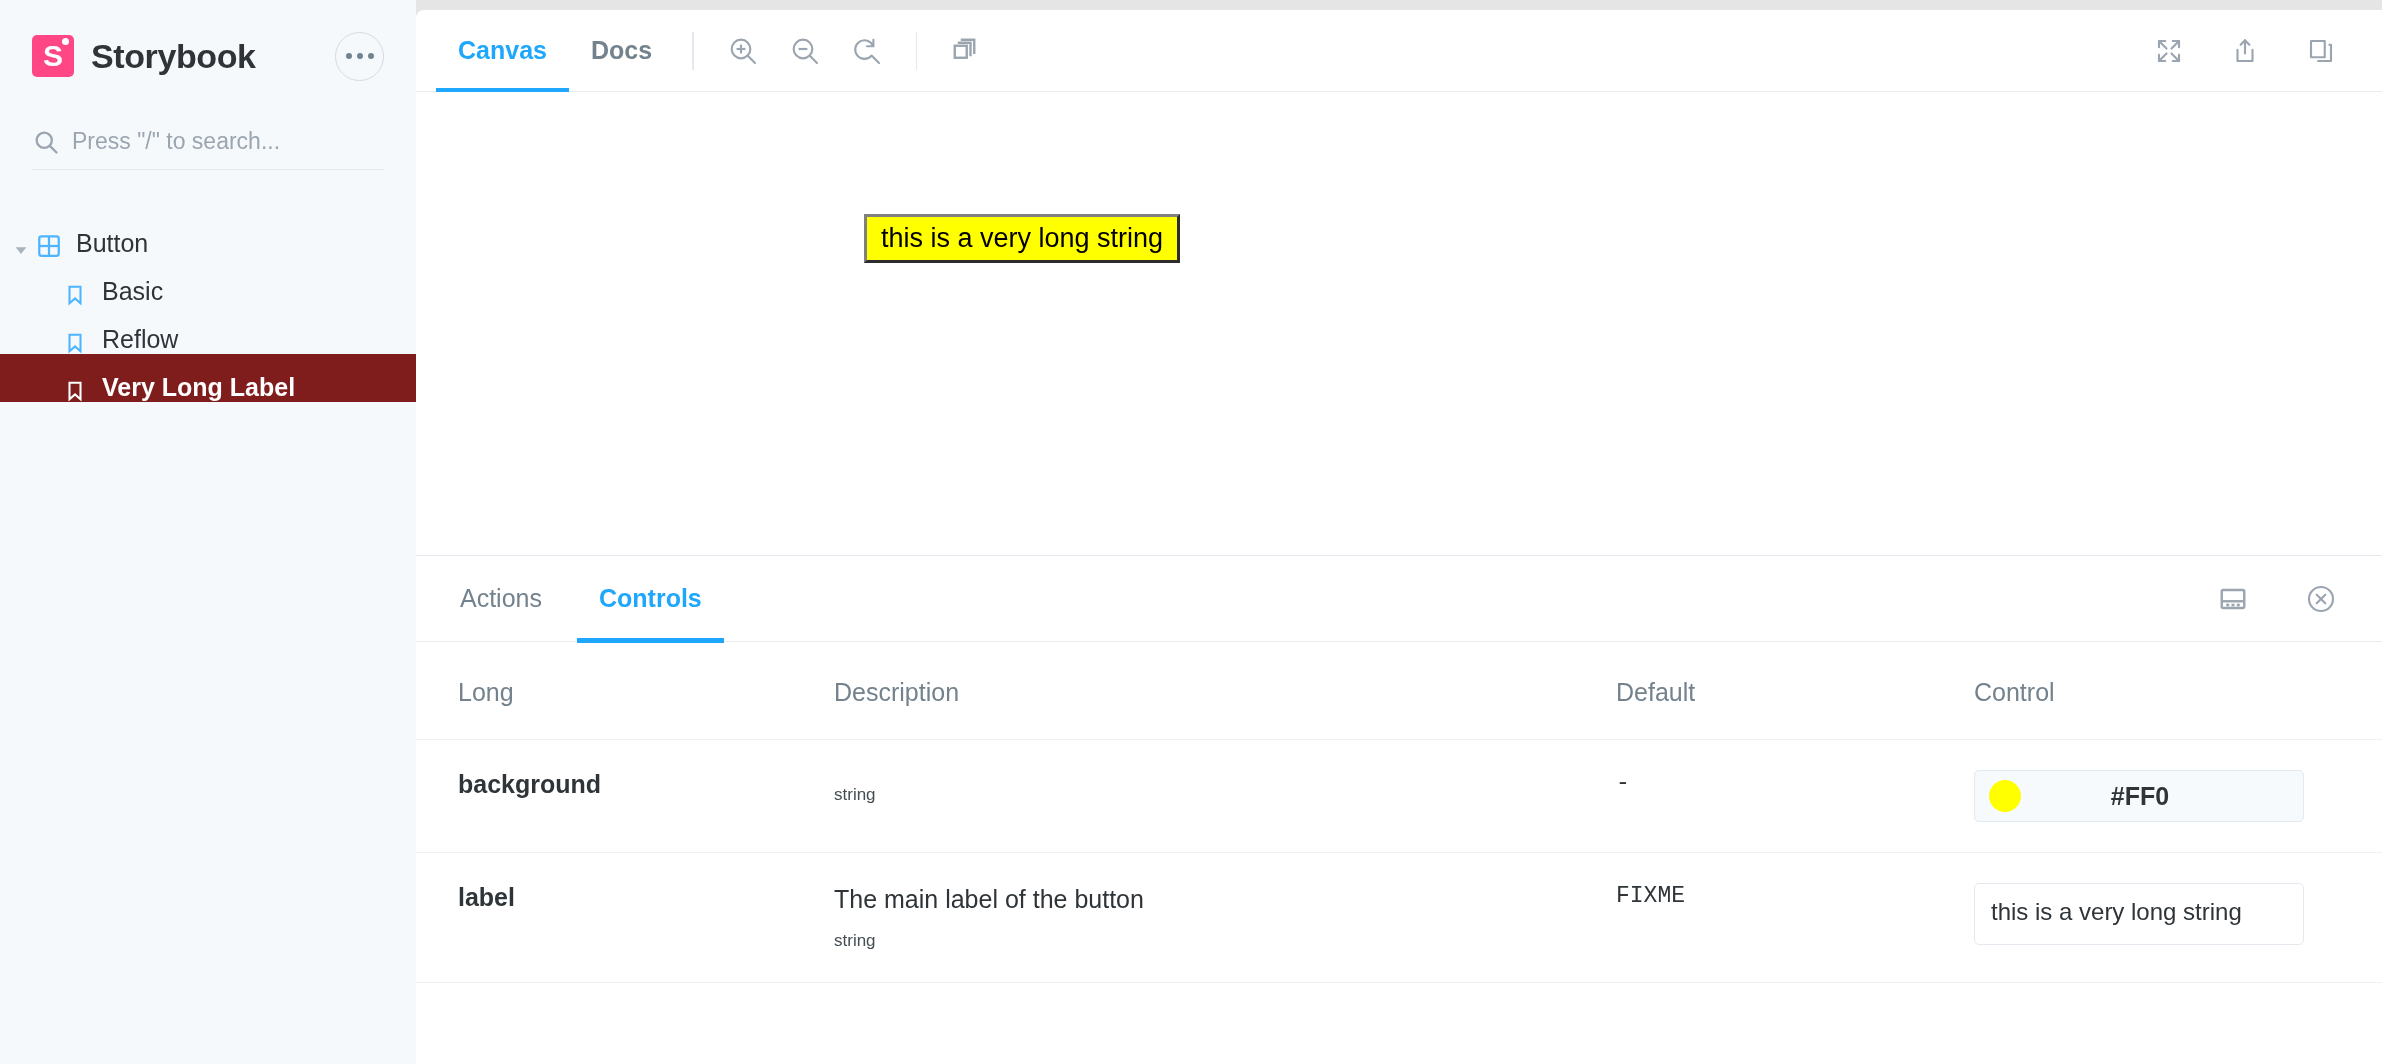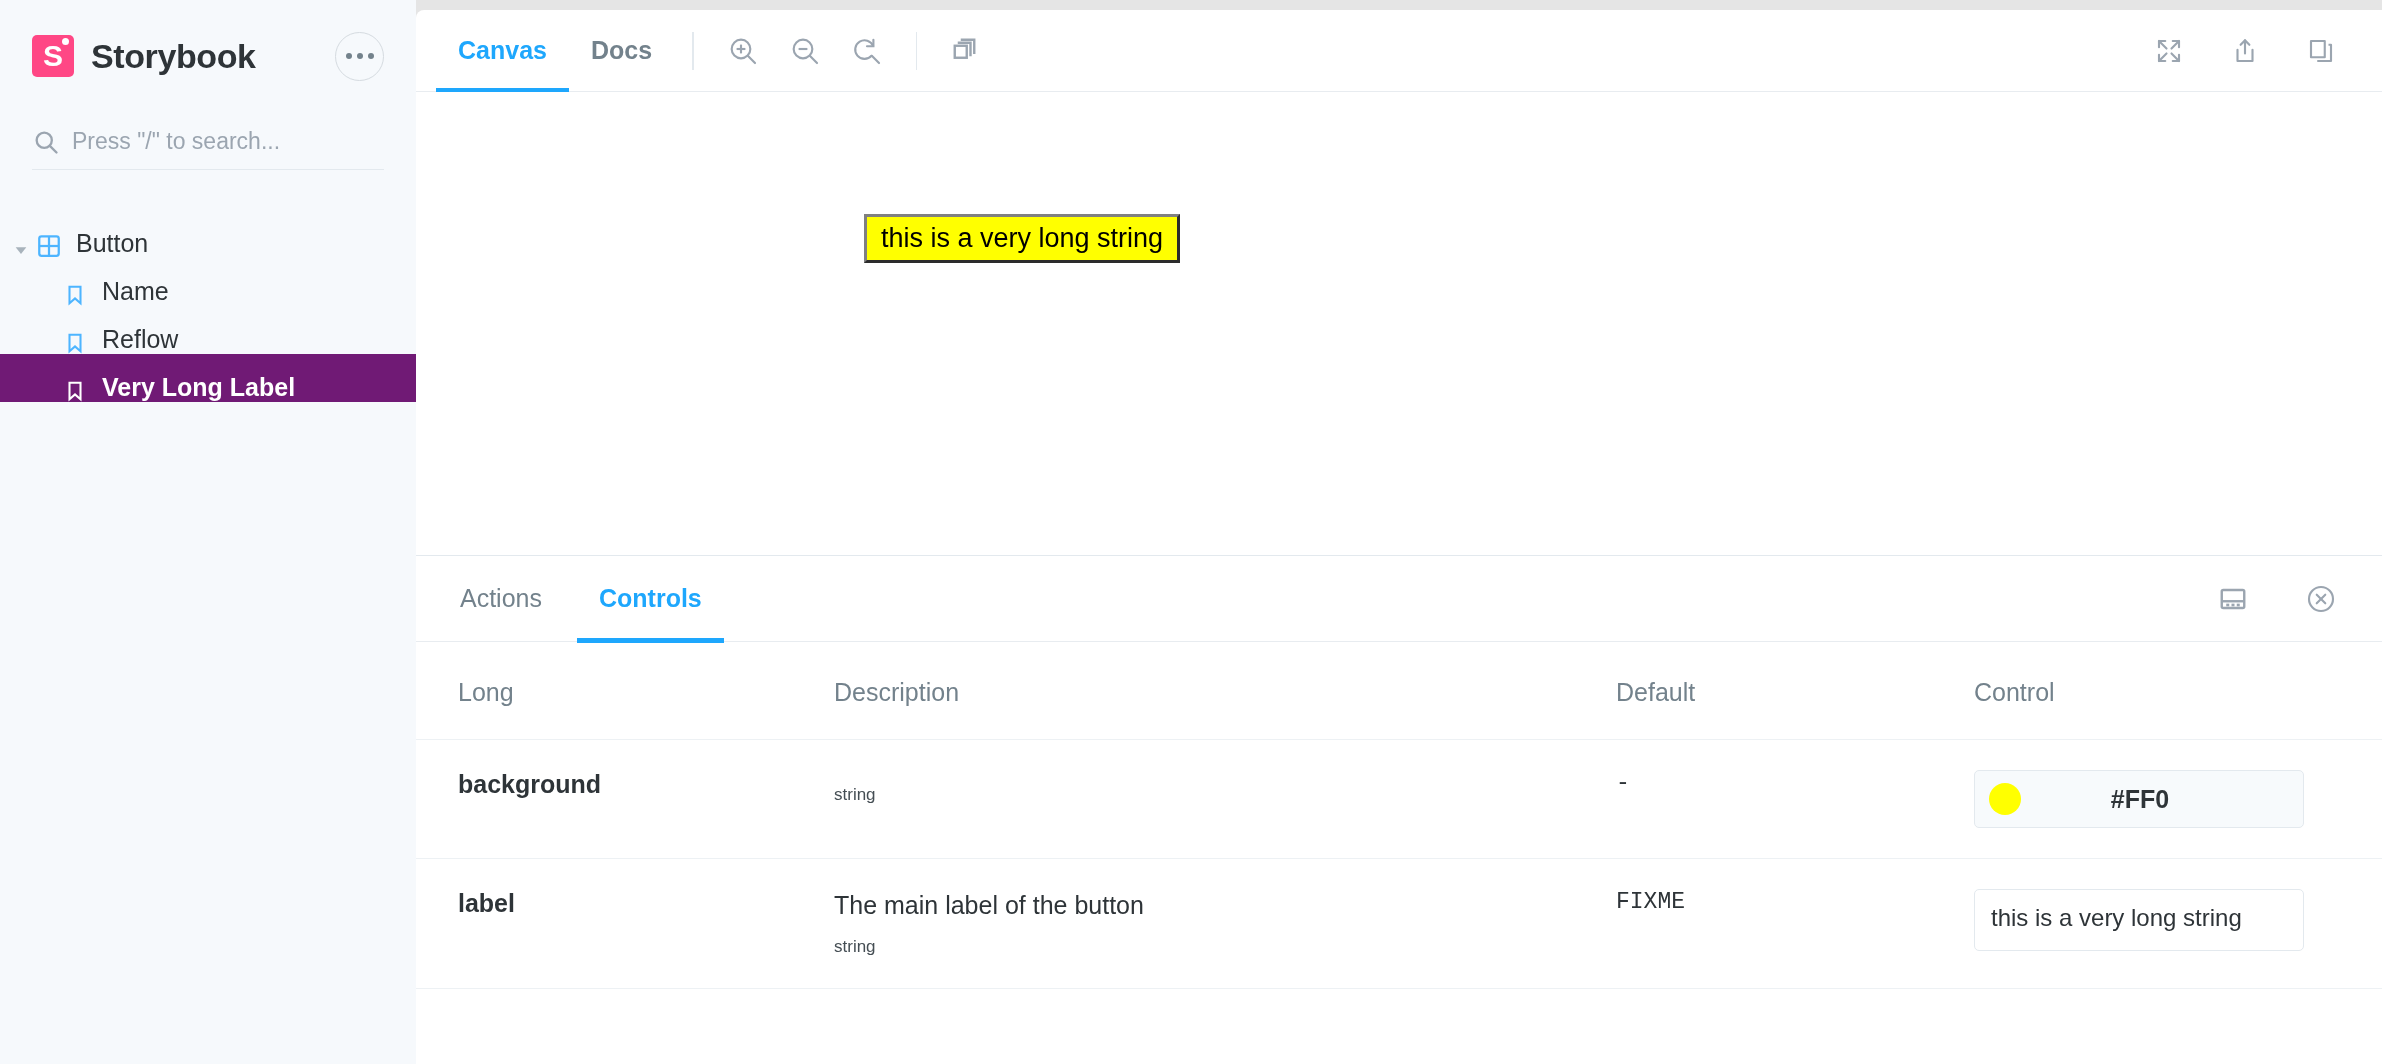--- a/index.html
+++ b/index.html
@@ -64,21 +64,21 @@
     cursor: pointer; padding-left: 8px;
   }
   .tree-row .caret {
     width: 26px; flex: 0 0 26px; display: flex;
     align-items: center; justify-content: center;
   }
   .tree-row .t-icon { width: 30px; flex: 0 0 30px; display: flex; align-items: center; justify-content: center; }
   .tree-row .t-label { font-size: 25px; color: #2E3438; margin-left: 12px; }
   .tree-row.component .t-label { color: #2E3438; }
   .tree-row.story { padding-left: 60px; }
-  .tree-row.story.selected { background: #701a75; }
+  .tree-row.story.selected { background: #7f1d1d; }
   .tree-row.story.selected .t-label { color: #FFFFFF; font-weight: bold; }
 
   
   .main { flex: 1; display: flex; flex-direction: column; background: #e5e5e5; min-width: 0; }
 
   .preview-wrap {
     margin: 10px 0 0 0; background: #FFFFFF;
     border-top-left-radius: 8px;
     display: flex; flex-direction: column;
     height: 545px; flex: 0 0 545px;
@@ -159,21 +159,21 @@
   .col-def    { width: 320px; padding-left: 0px !important; }
   .col-ctrl   { padding-left: 38px !important; }
   .cell-name { font-size: 25px; font-weight: bold; color: #2E3438; }
   .cell-desc { font-size: 25px; color: #2E3438; line-height: 1.3; }
   .mono { font-family: Liberation Sans, sans-serif; font-size: 17px; color: #454E54; }
   .cell-desc .mono { display: block; margin-top: 14px; }
   .cell-def { font-family: "Liberation Mono", monospace; font-size: 23px; color: #2E3438; }
 
   .color-ctrl {
     display: flex; align-items: center;
-    width: 330px; height: 58px;
+    width: 330px; height: 52px;
     background: #F7FAFC; border: 1.5px solid #E3E9EE; border-radius: 5px;
     padding: 0 14px; cursor: pointer;
   }
   .color-swatch {
     width: 32px; height: 32px; border-radius: 50%;
     background: #FFFF00; flex: 0 0 32px;
   }
   .color-val {
     flex: 1; text-align: center; font-size: 25px;
     font-weight: 600; color: #2E3438; margin-right: 30px;
@@ -233,21 +233,21 @@
         </span>
         <span class="t-label">Button</span>
       </div>
 
       <div class="tree-row story">
         <span class="t-icon">
           <svg width="22" height="22" viewBox="0 0 16 16" fill="none" stroke="#4DB5FF" stroke-width="1.5">
             <path d="M4 2 L12 2 L12 14 L8 10.5 L4 14 Z"></path>
           </svg>
         </span>
-        <span class="t-label">Name</span>
+        <span class="t-label">Basic</span>
       </div>
 
       <div class="tree-row story">
         <span class="t-icon">
           <svg width="22" height="22" viewBox="0 0 16 16" fill="none" stroke="#4DB5FF" stroke-width="1.5">
             <path d="M4 2 L12 2 L12 14 L8 10.5 L4 14 Z"></path>
           </svg>
         </span>
         <span class="t-label">Reflow</span>
       </div>

